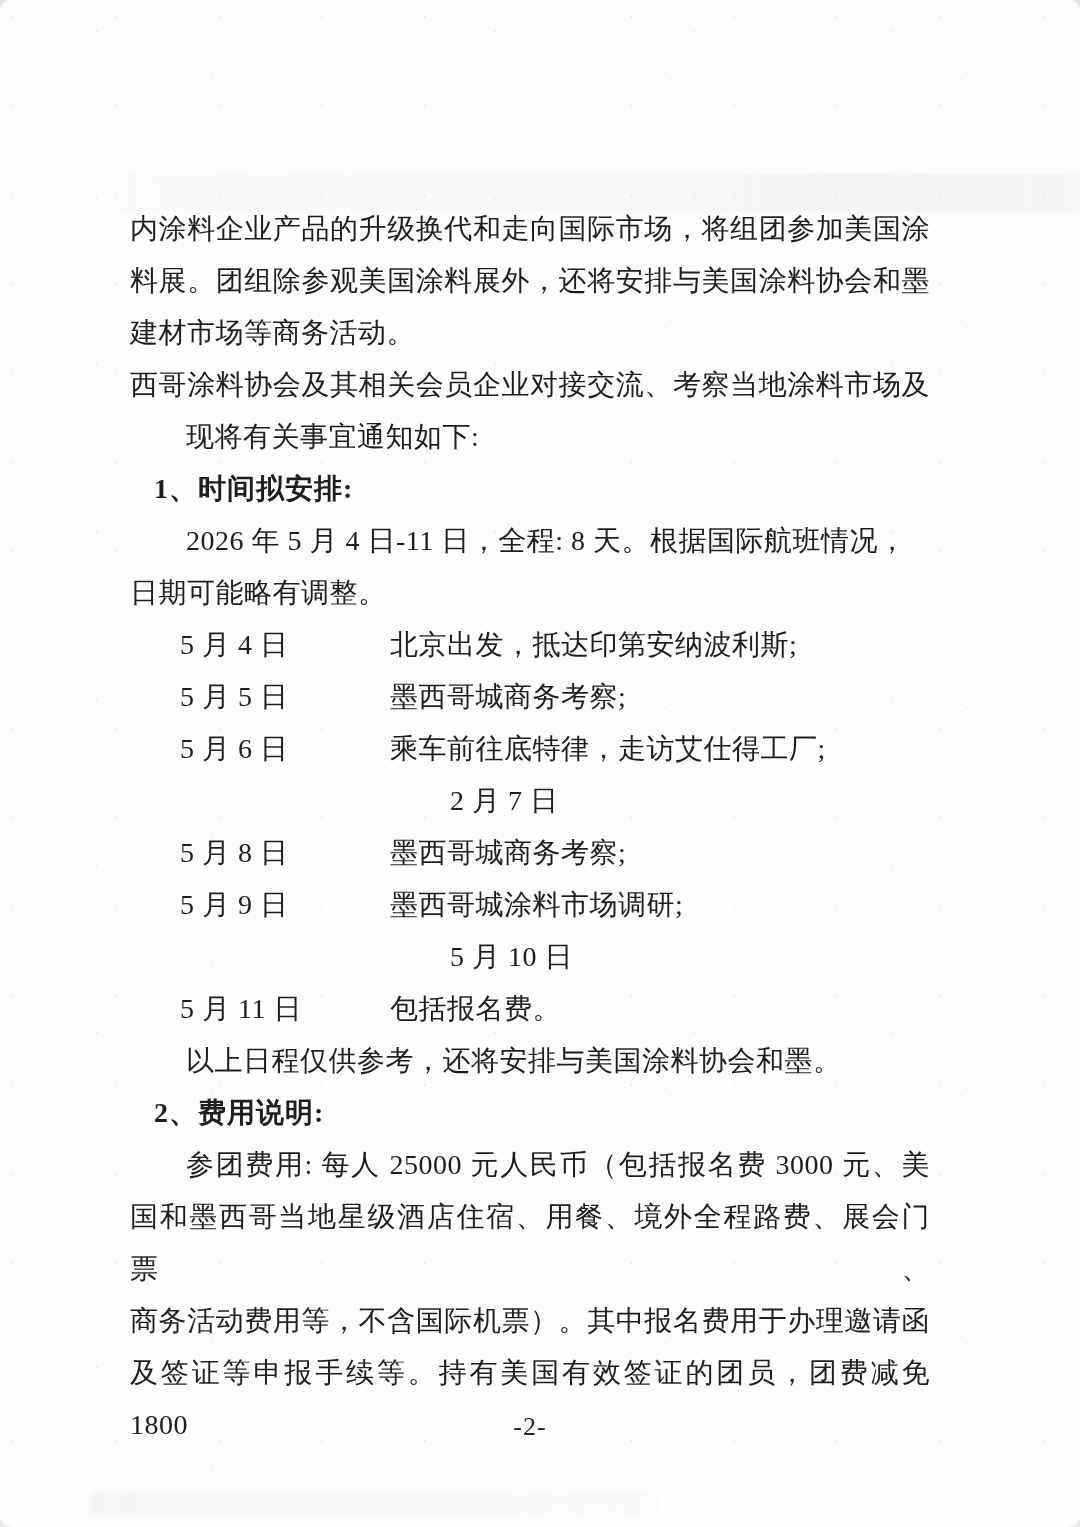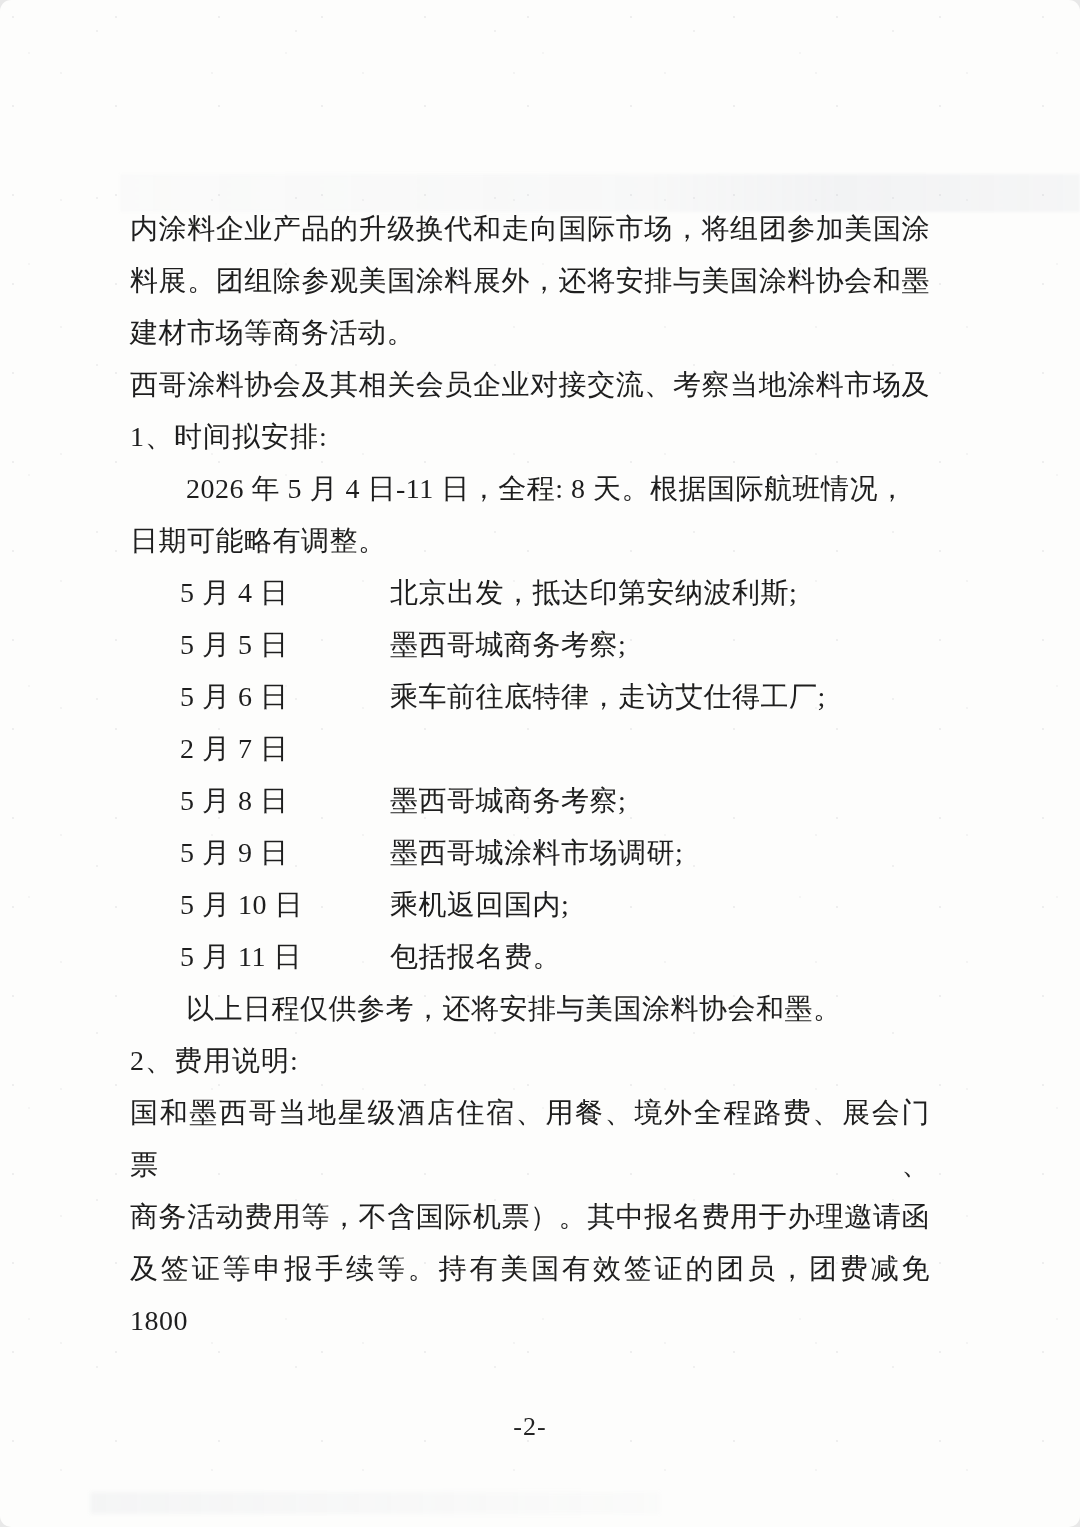--- a/index.html
+++ b/index.html
@@ -67,25 +67,26 @@
   
   .line.j {
     white-space: normal;
     text-align: justify;
     text-align-last: justify;
   }
 
   .indent { text-indent: 56px; }
 
   .heading {
-    font-weight: 400;
+    font-weight: 700;
     letter-spacing: 1px;
+    margin-left: 24px;
   }
 
-  .iti-row { display: flex; }
+  .iti-row { display: flex; justify-content: center; }
   .iti-date {
     width: 260px;
     padding-left: 50px;
     flex: 0 0 auto;
   }
   .iti-activity { flex: 1 1 auto; }
 
   .page-number {
     position: absolute;
     top: 1412px;
@@ -107,20 +108,21 @@
 
   <div class="doc-body">
 
     <div>
       <div class="line j">内涂料企业产品的升级换代和走向国际市场，将组团参加美国涂</div>
       <div class="line j">料展。团组除参观美国涂料展外，还将安排与美国涂料协会和墨</div>
       <div class="line">建材市场等商务活动。</div>
       <div class="line j">西哥涂料协会及其相关会员企业对接交流、考察当地涂料市场及</div>
     </div>
 
+    <div class="line indent">现将有关事宜通知如下:</div>
 
     <div class="line heading">1、时间拟安排:</div>
 
     <div>
       <div class="line indent">2026 年 5 月 4 日-11 日，全程: 8 天。根据国际航班情况，</div>
       <div class="line">日期可能略有调整。</div>
     </div>
 
     <div>
       <div class="iti-row">
@@ -141,33 +143,33 @@
       <div class="iti-row">
         <span class="iti-date">5 月 8 日</span>
         <span class="iti-activity">墨西哥城商务考察;</span>
       </div>
       <div class="iti-row">
         <span class="iti-date">5 月 9 日</span>
         <span class="iti-activity">墨西哥城涂料市场调研;</span>
       </div>
       <div class="iti-row">
         <span class="iti-date">5 月 10 日</span>
-        <span class="iti-activity">乘机返回国内;</span>
       </div>
       <div class="iti-row">
         <span class="iti-date">5 月 11 日</span>
         <span class="iti-activity">包括报名费。</span>
       </div>
     </div>
 
     <div class="line indent">以上日程仅供参考，还将安排与美国涂料协会和墨。</div>
 
     <div class="line heading">2、费用说明:</div>
 
     <div>
+      <div class="line j indent">参团费用: 每人 25000 元人民币（包括报名费 3000 元、美</div>
       <div class="line j">国和墨西哥当地星级酒店住宿、用餐、境外全程路费、展会门票、</div>
       <div class="line j">商务活动费用等，不含国际机票）。其中报名费用于办理邀请函</div>
       <div class="line j">及签证等申报手续等。持有美国有效签证的团员，团费减免 1800</div>
     </div>
 
   </div>
 
   <div class="page-number">-2-</div>
 
 </div>

